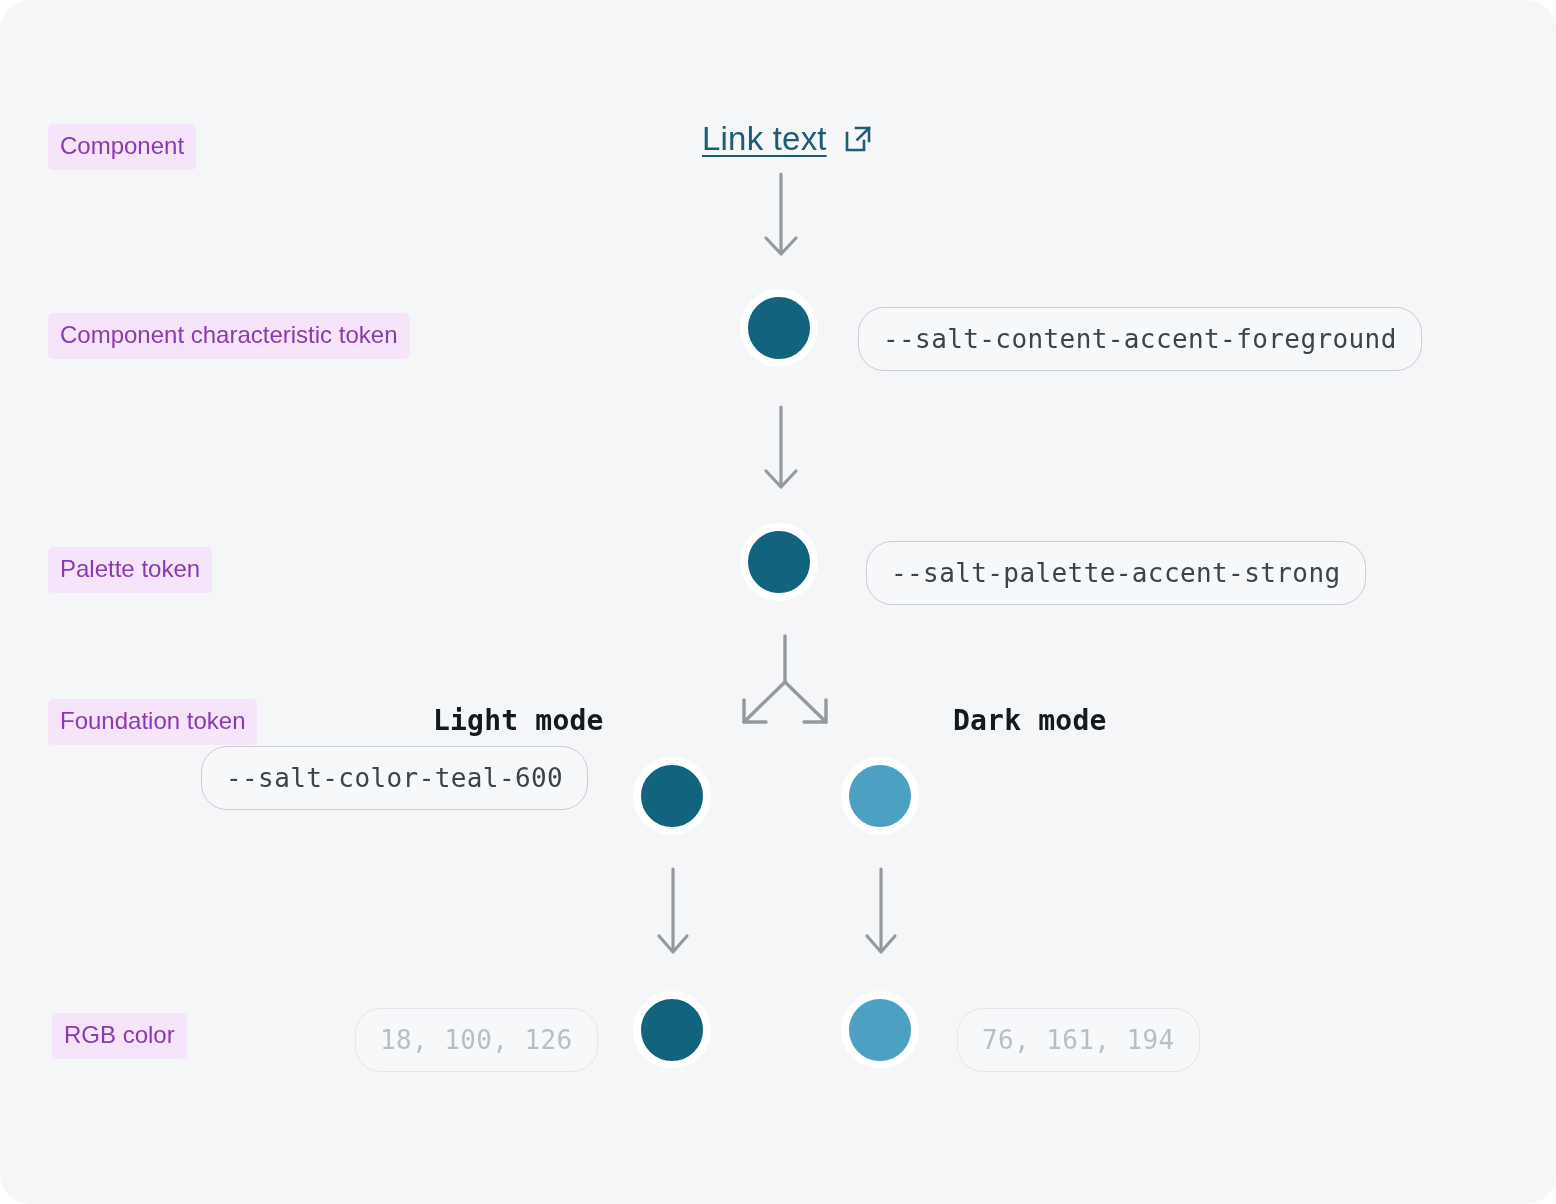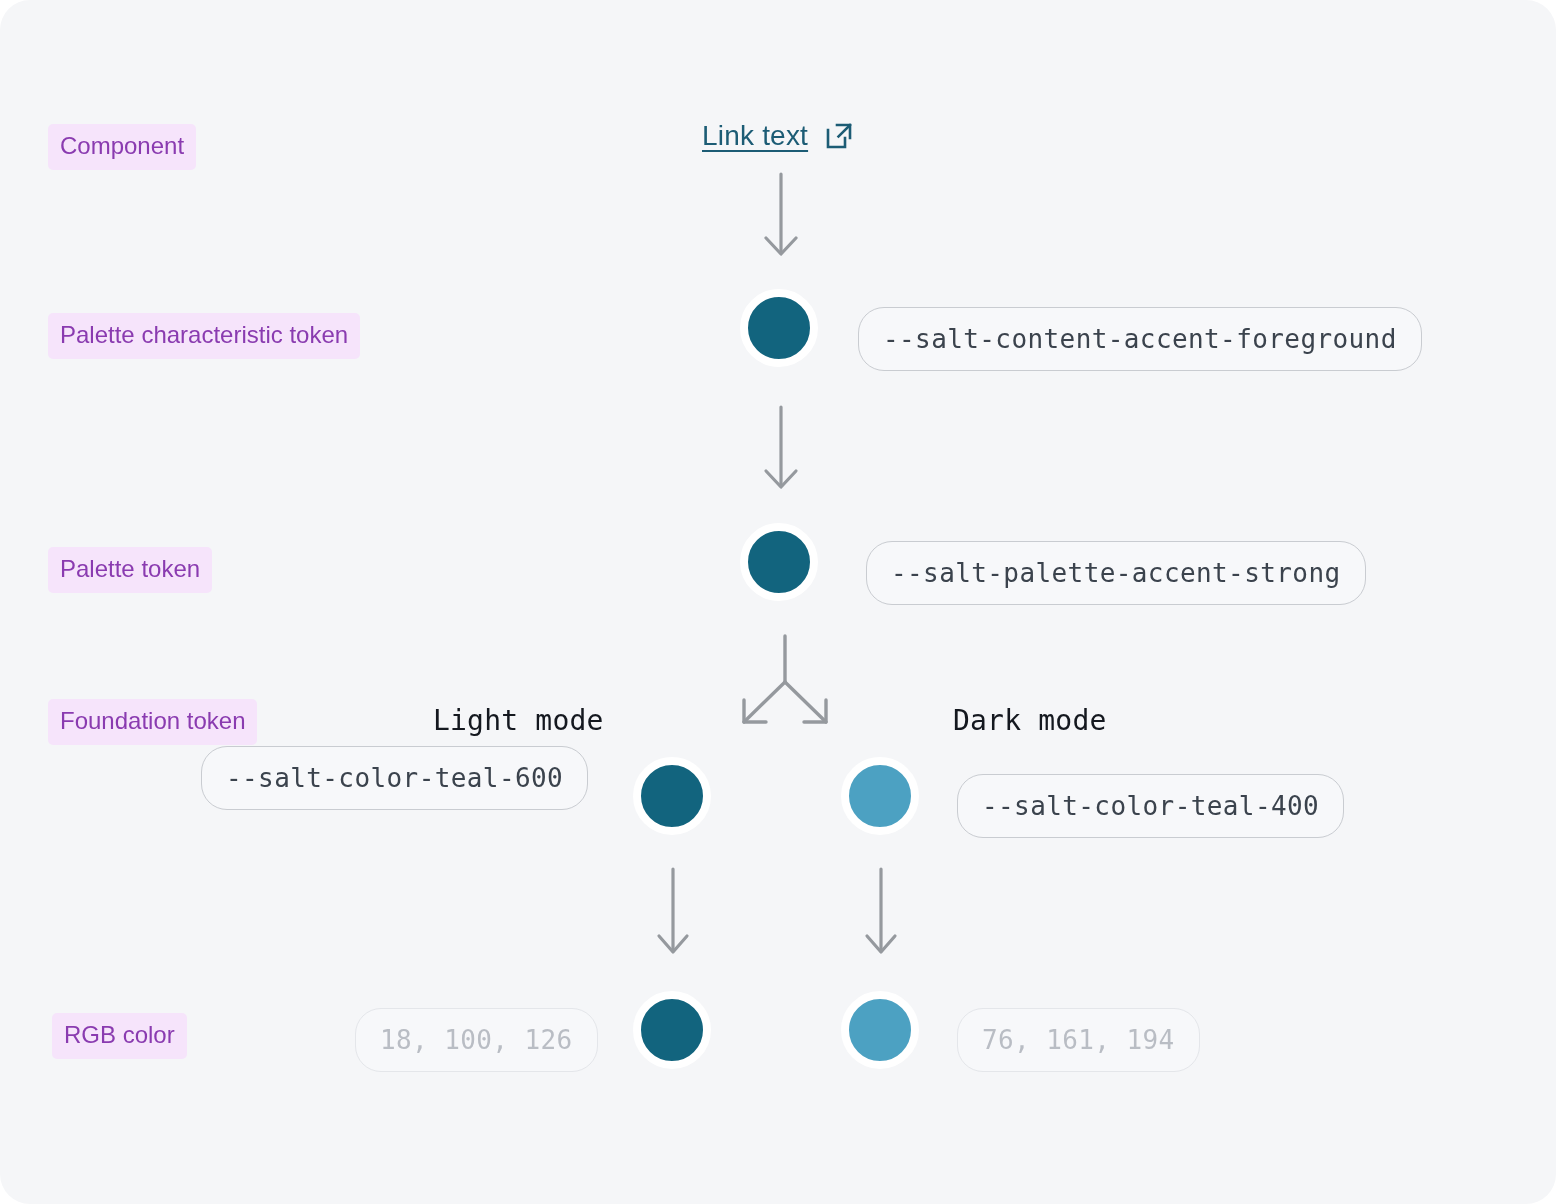--- a/index.html
+++ b/index.html
@@ -37,21 +37,21 @@
   }
 
   
   .link-wrap {
     position: absolute;
     display: flex;
     align-items: center;
     gap: 16px;
   }
   .link-text {
-    font-size: 28px;
+    font-size: 33px;
     color: #1c5c75;
     text-decoration: underline;
     text-underline-offset: 5px;
     text-decoration-thickness: 1.5px;
     font-family: "Liberation Sans", sans-serif;
     letter-spacing: 0.2px;
   }
   .link-ext-icon {
     display: inline-block;
     width: 30px;
@@ -94,36 +94,37 @@
   }
 
   
   .mode-label {
     position: absolute;
     font-family: "DejaVu Sans Mono", "Liberation Mono", monospace;
     font-size: 28px;
     color: #14181f;
     white-space: nowrap;
     letter-spacing: 0.2px;
+    font-weight: bold;
   }
 
   
   .arrow {
     position: absolute;
     line-height: 0;
   }
 </style>
 </head>
 <body>
 
 <div id="page">
 
   <div class="cat-label" style="left:48px; top:124px;">Component</div>
 
-  <div class="cat-label" style="left:48px; top:313px;">Palette characteristic token</div>
+  <div class="cat-label" style="left:48px; top:313px;">Component characteristic token</div>
 
   <div class="cat-label" style="left:48px; top:699px;">Foundation token</div>
 
   <div class="cat-label" style="left:48px; top:547px;">Palette token</div>
 
   <div class="cat-label" style="left:32px; top:1013px;margin-left:20px;">RGB color</div>
 
   <div class="link-wrap" style="left:702px; top:120px;">
     <span class="link-text">Link text</span>
     <span class="link-ext-icon">
@@ -170,21 +171,20 @@
   <div class="mode-label" style="left:433px; top:704px;">Light mode</div>
 
   <div class="mode-label" style="left:953px; top:704px;">Dark mode</div>
 
   <div class="pill" style="left:201px; top:746px;">--salt-color-teal-600</div>
 
   <div class="swatch" style="left:633px; top:757px; background:#12647e;"></div>
 
   <div class="swatch" style="left:841px; top:757px; background:#4ca1c2;"></div>
 
-  <div class="pill" style="left:957px; top:774px;">--salt-color-teal-400</div>
 
   <div class="arrow" style="left:649px; top:866px;">
     <svg width="48" height="96" viewBox="0 0 48 96" fill="none">
       <path d="M24 3 L24 84" stroke="#95999e" stroke-width="3.2" stroke-linecap="round"></path>
       <path d="M10 70 L24 86 L38 70" stroke="#95999e" stroke-width="3.2" stroke-linecap="round" stroke-linejoin="round" fill="none"></path>
     </svg>
   </div>
 
   <div class="arrow" style="left:857px; top:866px;">
     <svg width="48" height="96" viewBox="0 0 48 96" fill="none">

